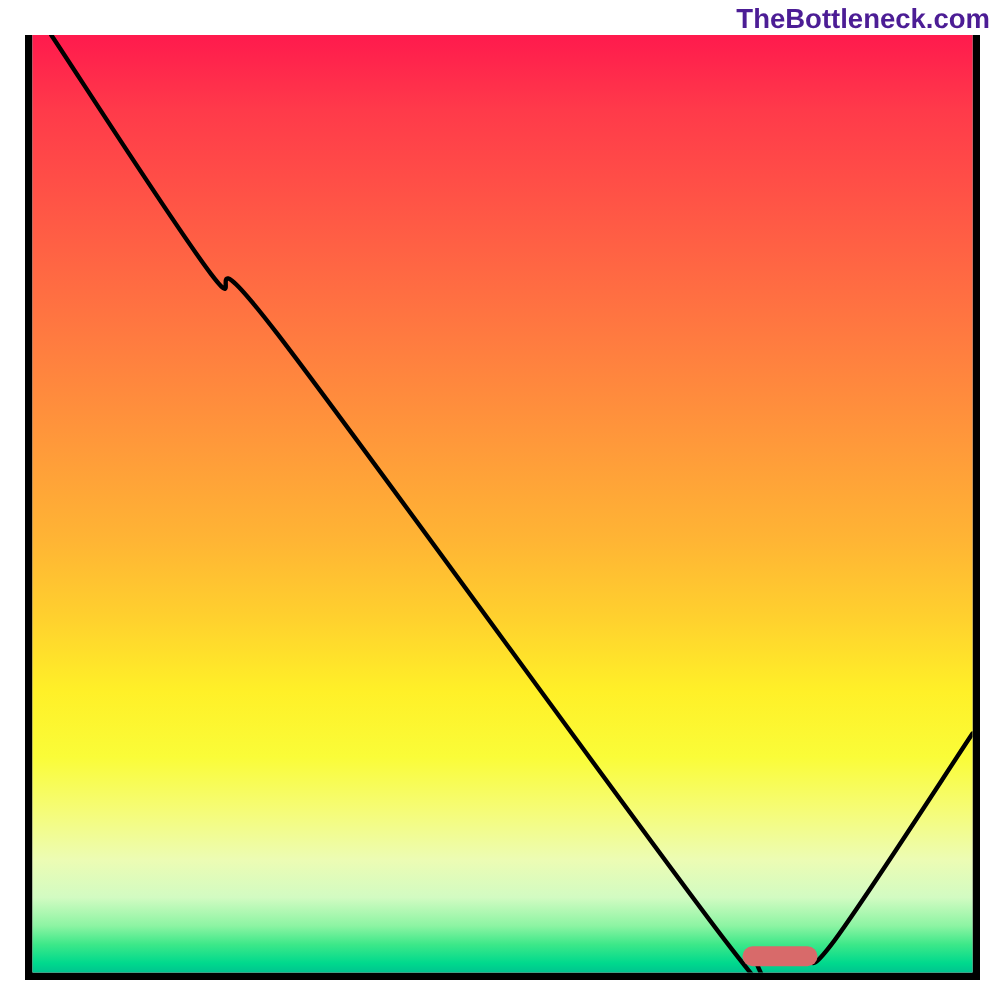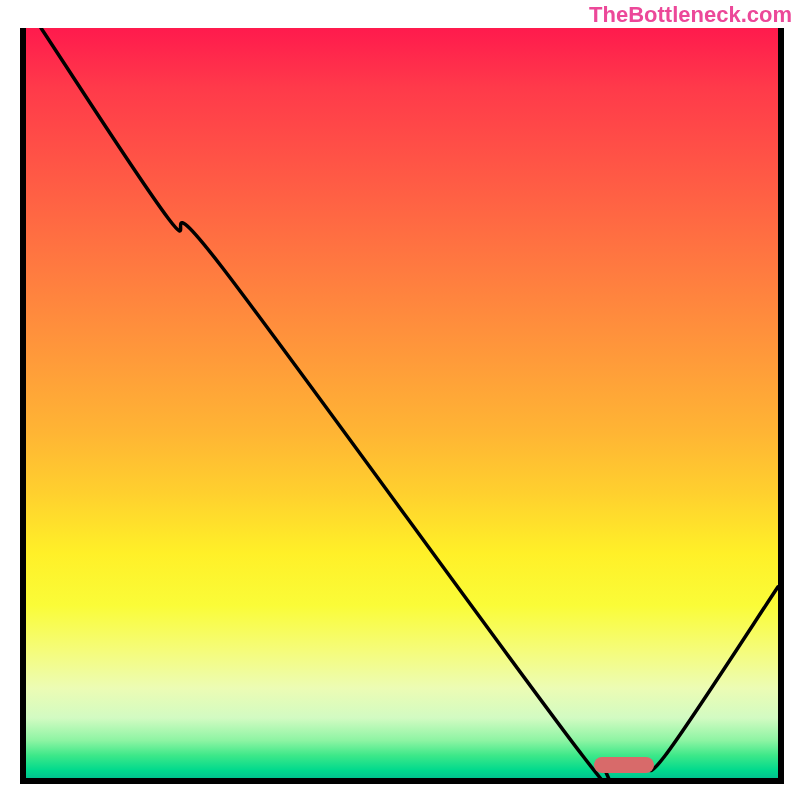--- a/index.html
+++ b/index.html
@@ -11,21 +11,21 @@
     position: relative;
     overflow: hidden;
     font-family: Arial, Helvetica, sans-serif;
   }
   .watermark {
     position: absolute;
     top: 2px;
     right: 8px;
     font-size: 22px;
     font-weight: 600;
-    color: #ec4899;
+    color: #4c1d95;
     letter-spacing: 0;
   }
   .plot-frame {
     position: absolute;
     left: 20px;
     top: 28px;
     width: 764px;
     height: 756px;
     border-left: 6px solid #000;
     border-right: 6px solid #000;

